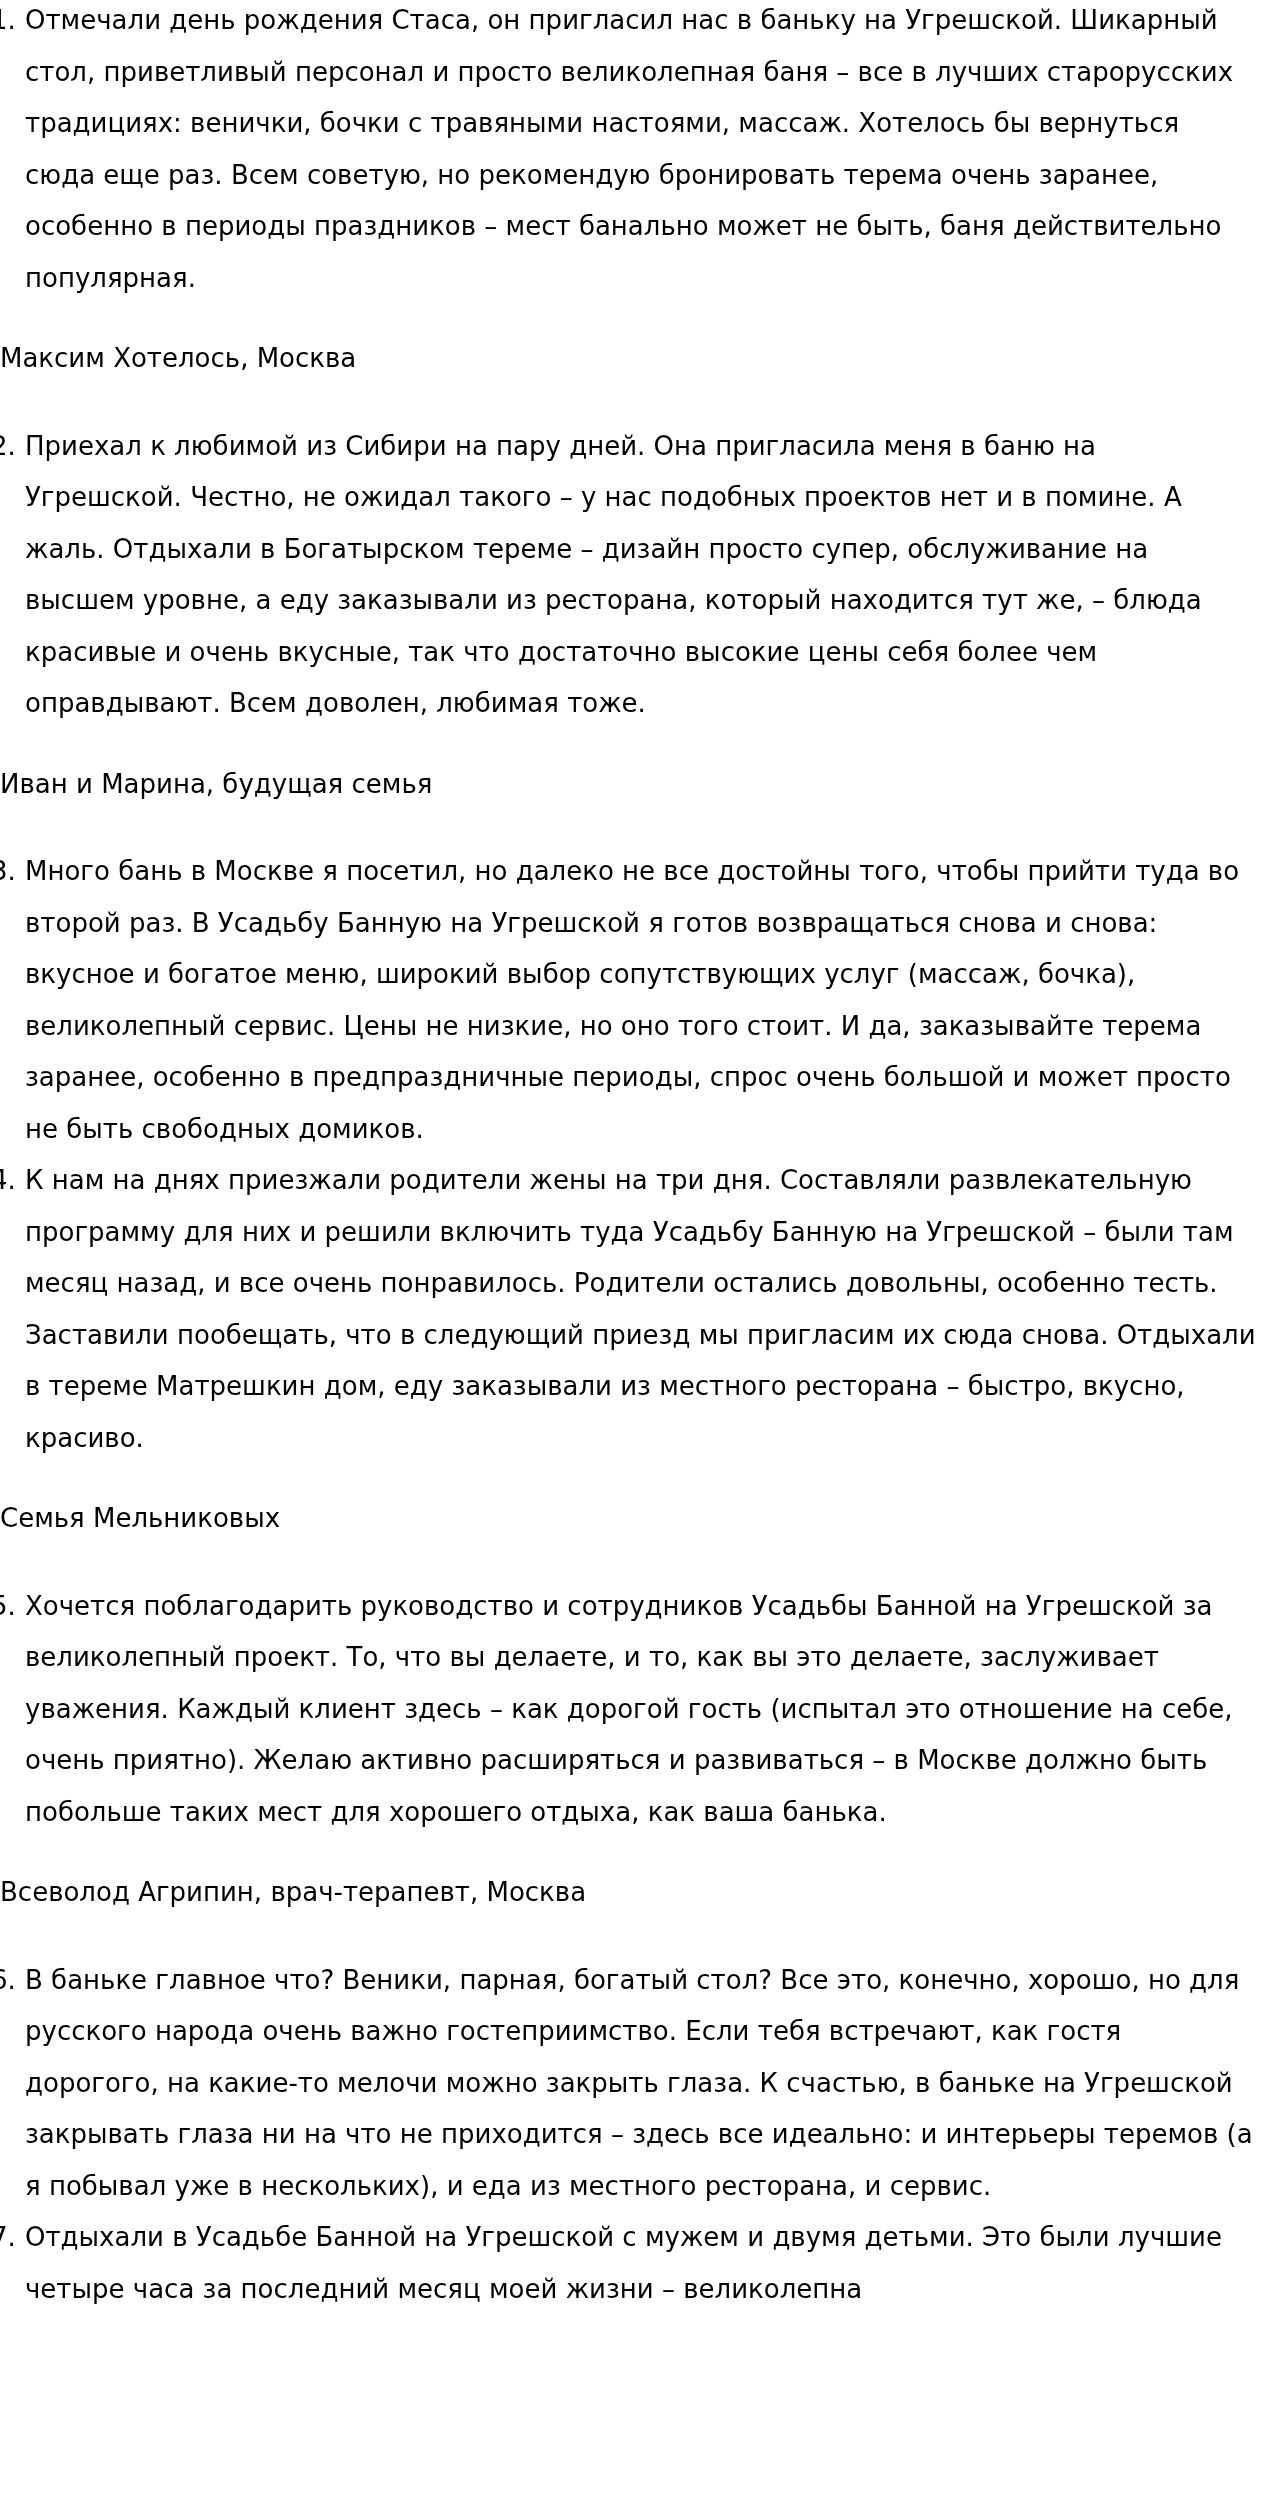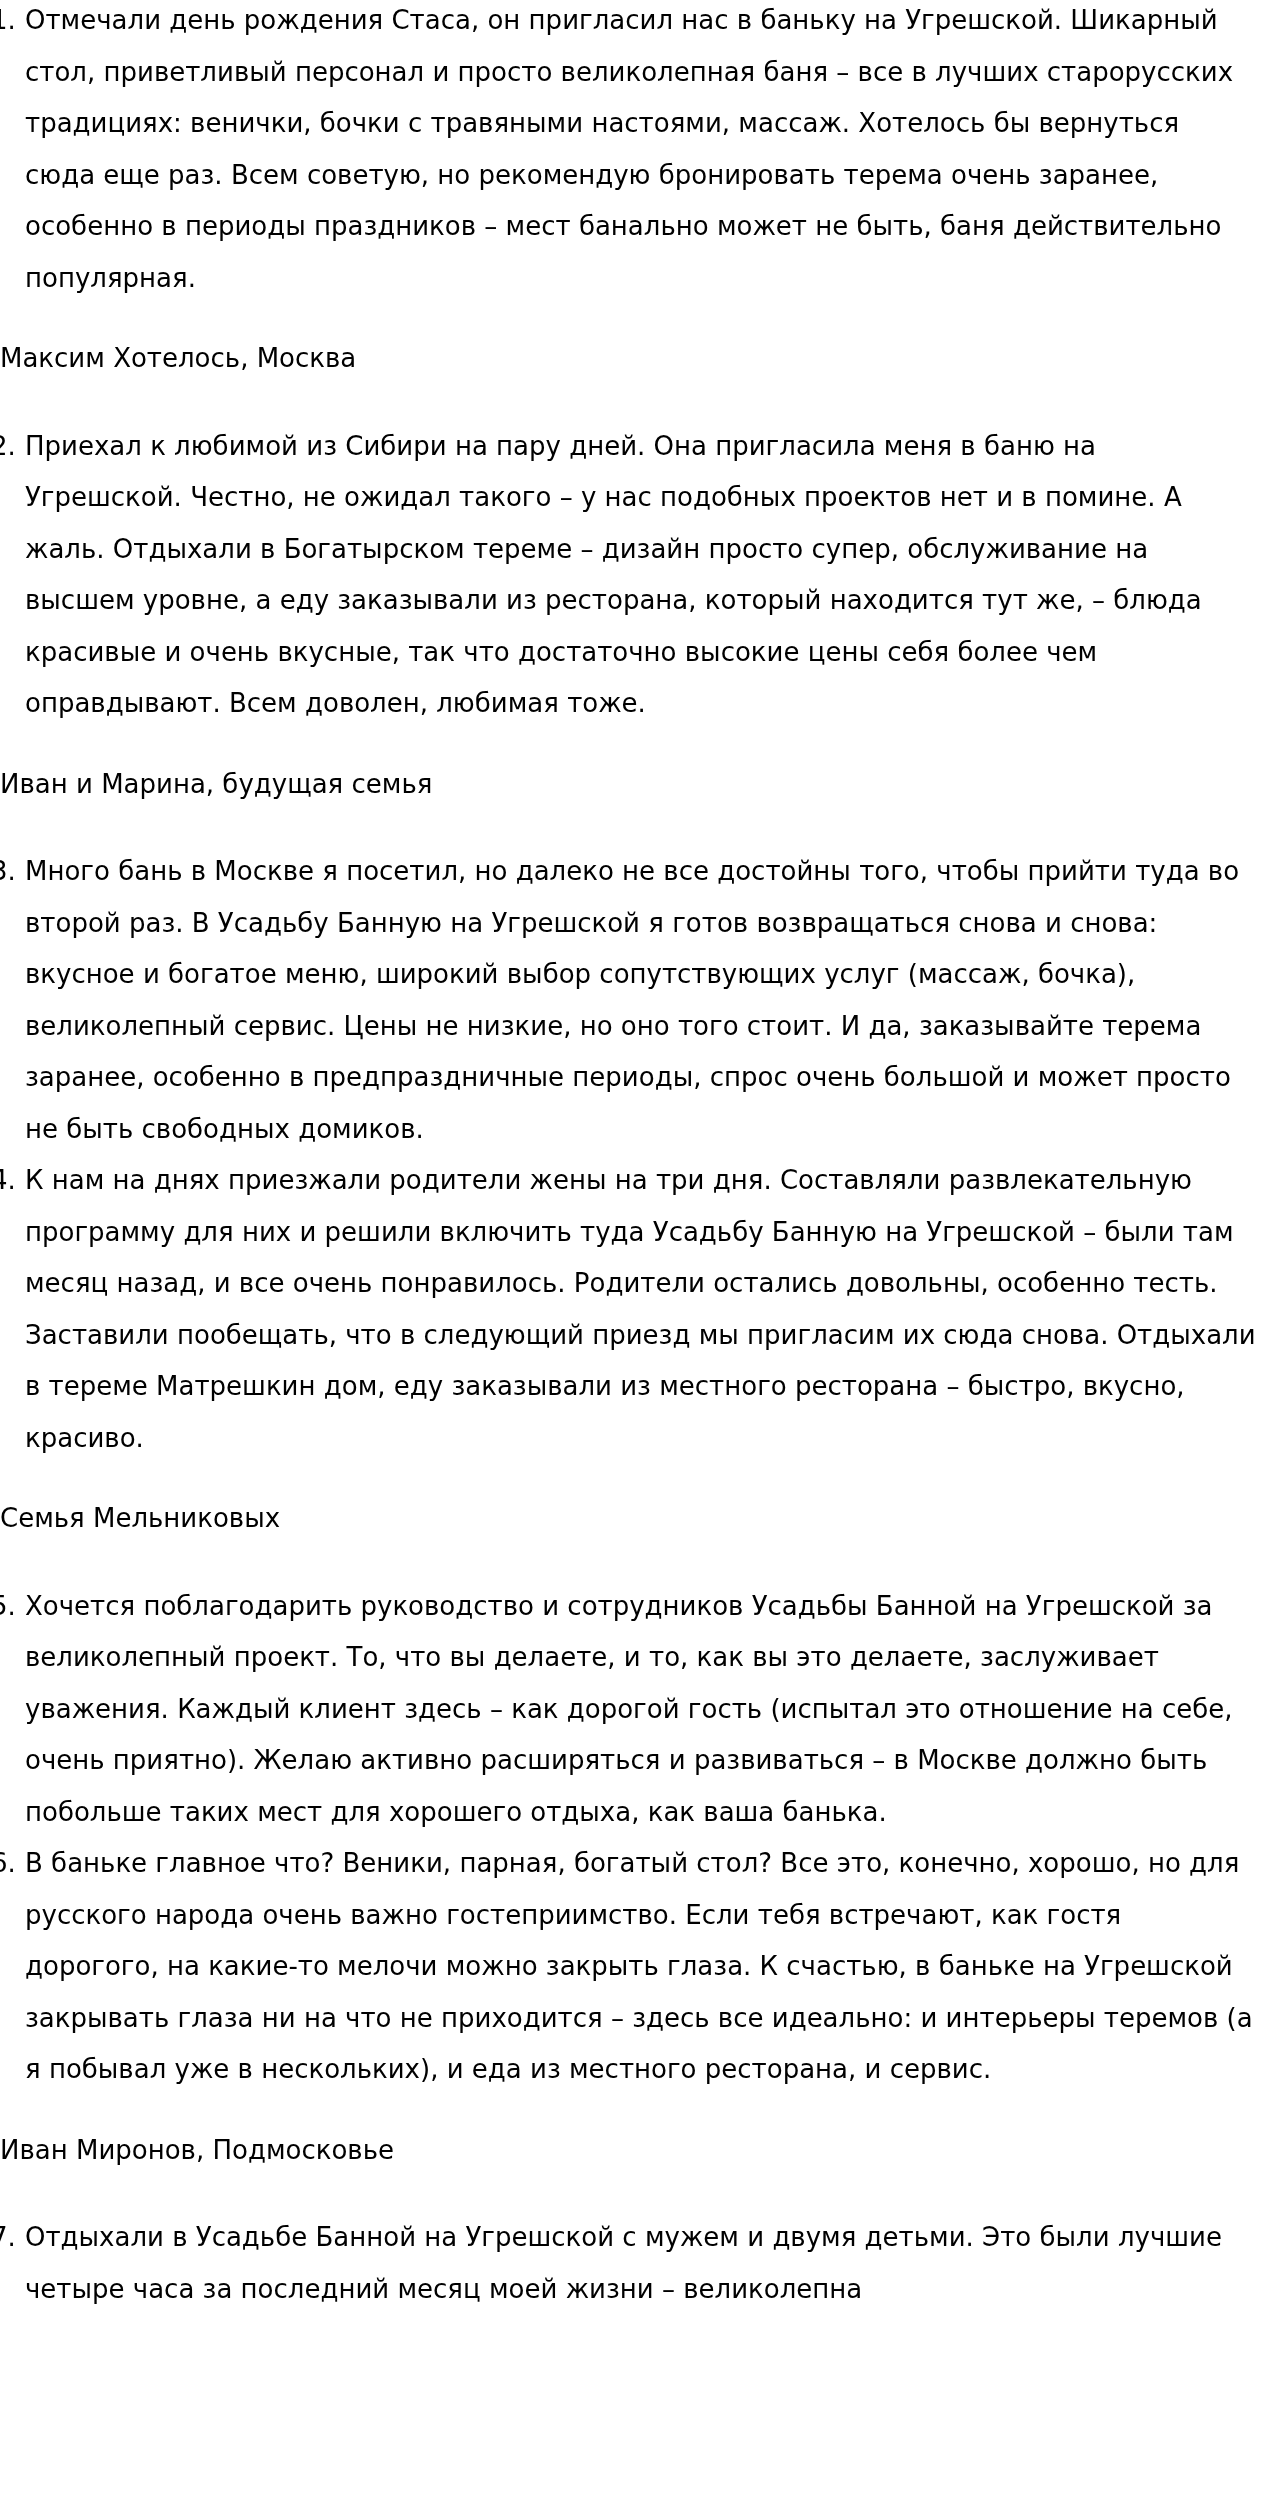--- a/index.html
+++ b/index.html
@@ -61,25 +61,25 @@
     <p class="review-text"><span class="marker">3.</span><span>Много бань в Москве я посетил, но далеко не все достойны того, чтобы прийти туда во второй раз. В Усадьбу Банную на Угрешской я готов возвращаться снова и снова: вкусное и богатое меню, широкий выбор сопутствующих услуг (массаж, бочка), великолепный сервис. Цены не низкие, но оно того стоит. И да, заказывайте терема заранее, особенно в предпраздничные периоды, спрос очень большой и может просто не быть свободных домиков.</span></p>
   </div>
 
   <div class="review">
     <p class="review-text"><span class="marker">4.</span><span>К нам на днях приезжали родители жены на три дня. Составляли развлекательную программу для них и решили включить туда Усадьбу Банную на Угрешской – были там месяц назад, и все очень понравилось. Родители остались довольны, особенно тесть. Заставили пообещать, что в следующий приезд мы пригласим их сюда снова. Отдыхали в тереме Матрешкин дом, еду заказывали из местного ресторана – быстро, вкусно, красиво.</span></p>
     <p class="author">Семья Мельниковых</p>
   </div>
 
   <div class="review">
     <p class="review-text"><span class="marker">5.</span><span>Хочется поблагодарить руководство и сотрудников Усадьбы Банной на Угрешской за великолепный проект. То, что вы делаете, и то, как вы это делаете, заслуживает уважения. Каждый клиент здесь – как дорогой гость (испытал это отношение на себе, очень приятно). Желаю активно расширяться и развиваться – в Москве должно быть побольше таких мест для хорошего отдыха, как ваша банька.</span></p>
+    <p class="author">Всеволод Агрипин, врач-терапевт, Москва</p>
   </div>
 
   <div class="review">
     <p class="review-text"><span class="marker">6.</span><span>В баньке главное что? Веники, парная, богатый стол? Все это, конечно, хорошо, но для русского народа очень важно гостеприимство. Если тебя встречают, как гостя дорогого, на какие-то мелочи можно закрыть глаза. К счастью, в баньке на Угрешской закрывать глаза ни на что не приходится – здесь все идеально: и интерьеры теремов (а я побывал уже в нескольких), и еда из местного ресторана, и сервис.</span></p>
-    <p class="author">Иван Миронов, Подмосковье</p>
   </div>
 
   <div class="review">
     <p class="review-text"><span class="marker">7.</span><span>Отдыхали в Усадьбе Банной на Угрешской с мужем и двумя детьми. Это были лучшие четыре часа за последний месяц моей жизни – великолепна</span></p>
 
   </div>
 
 </div>
 
 </body></html>

